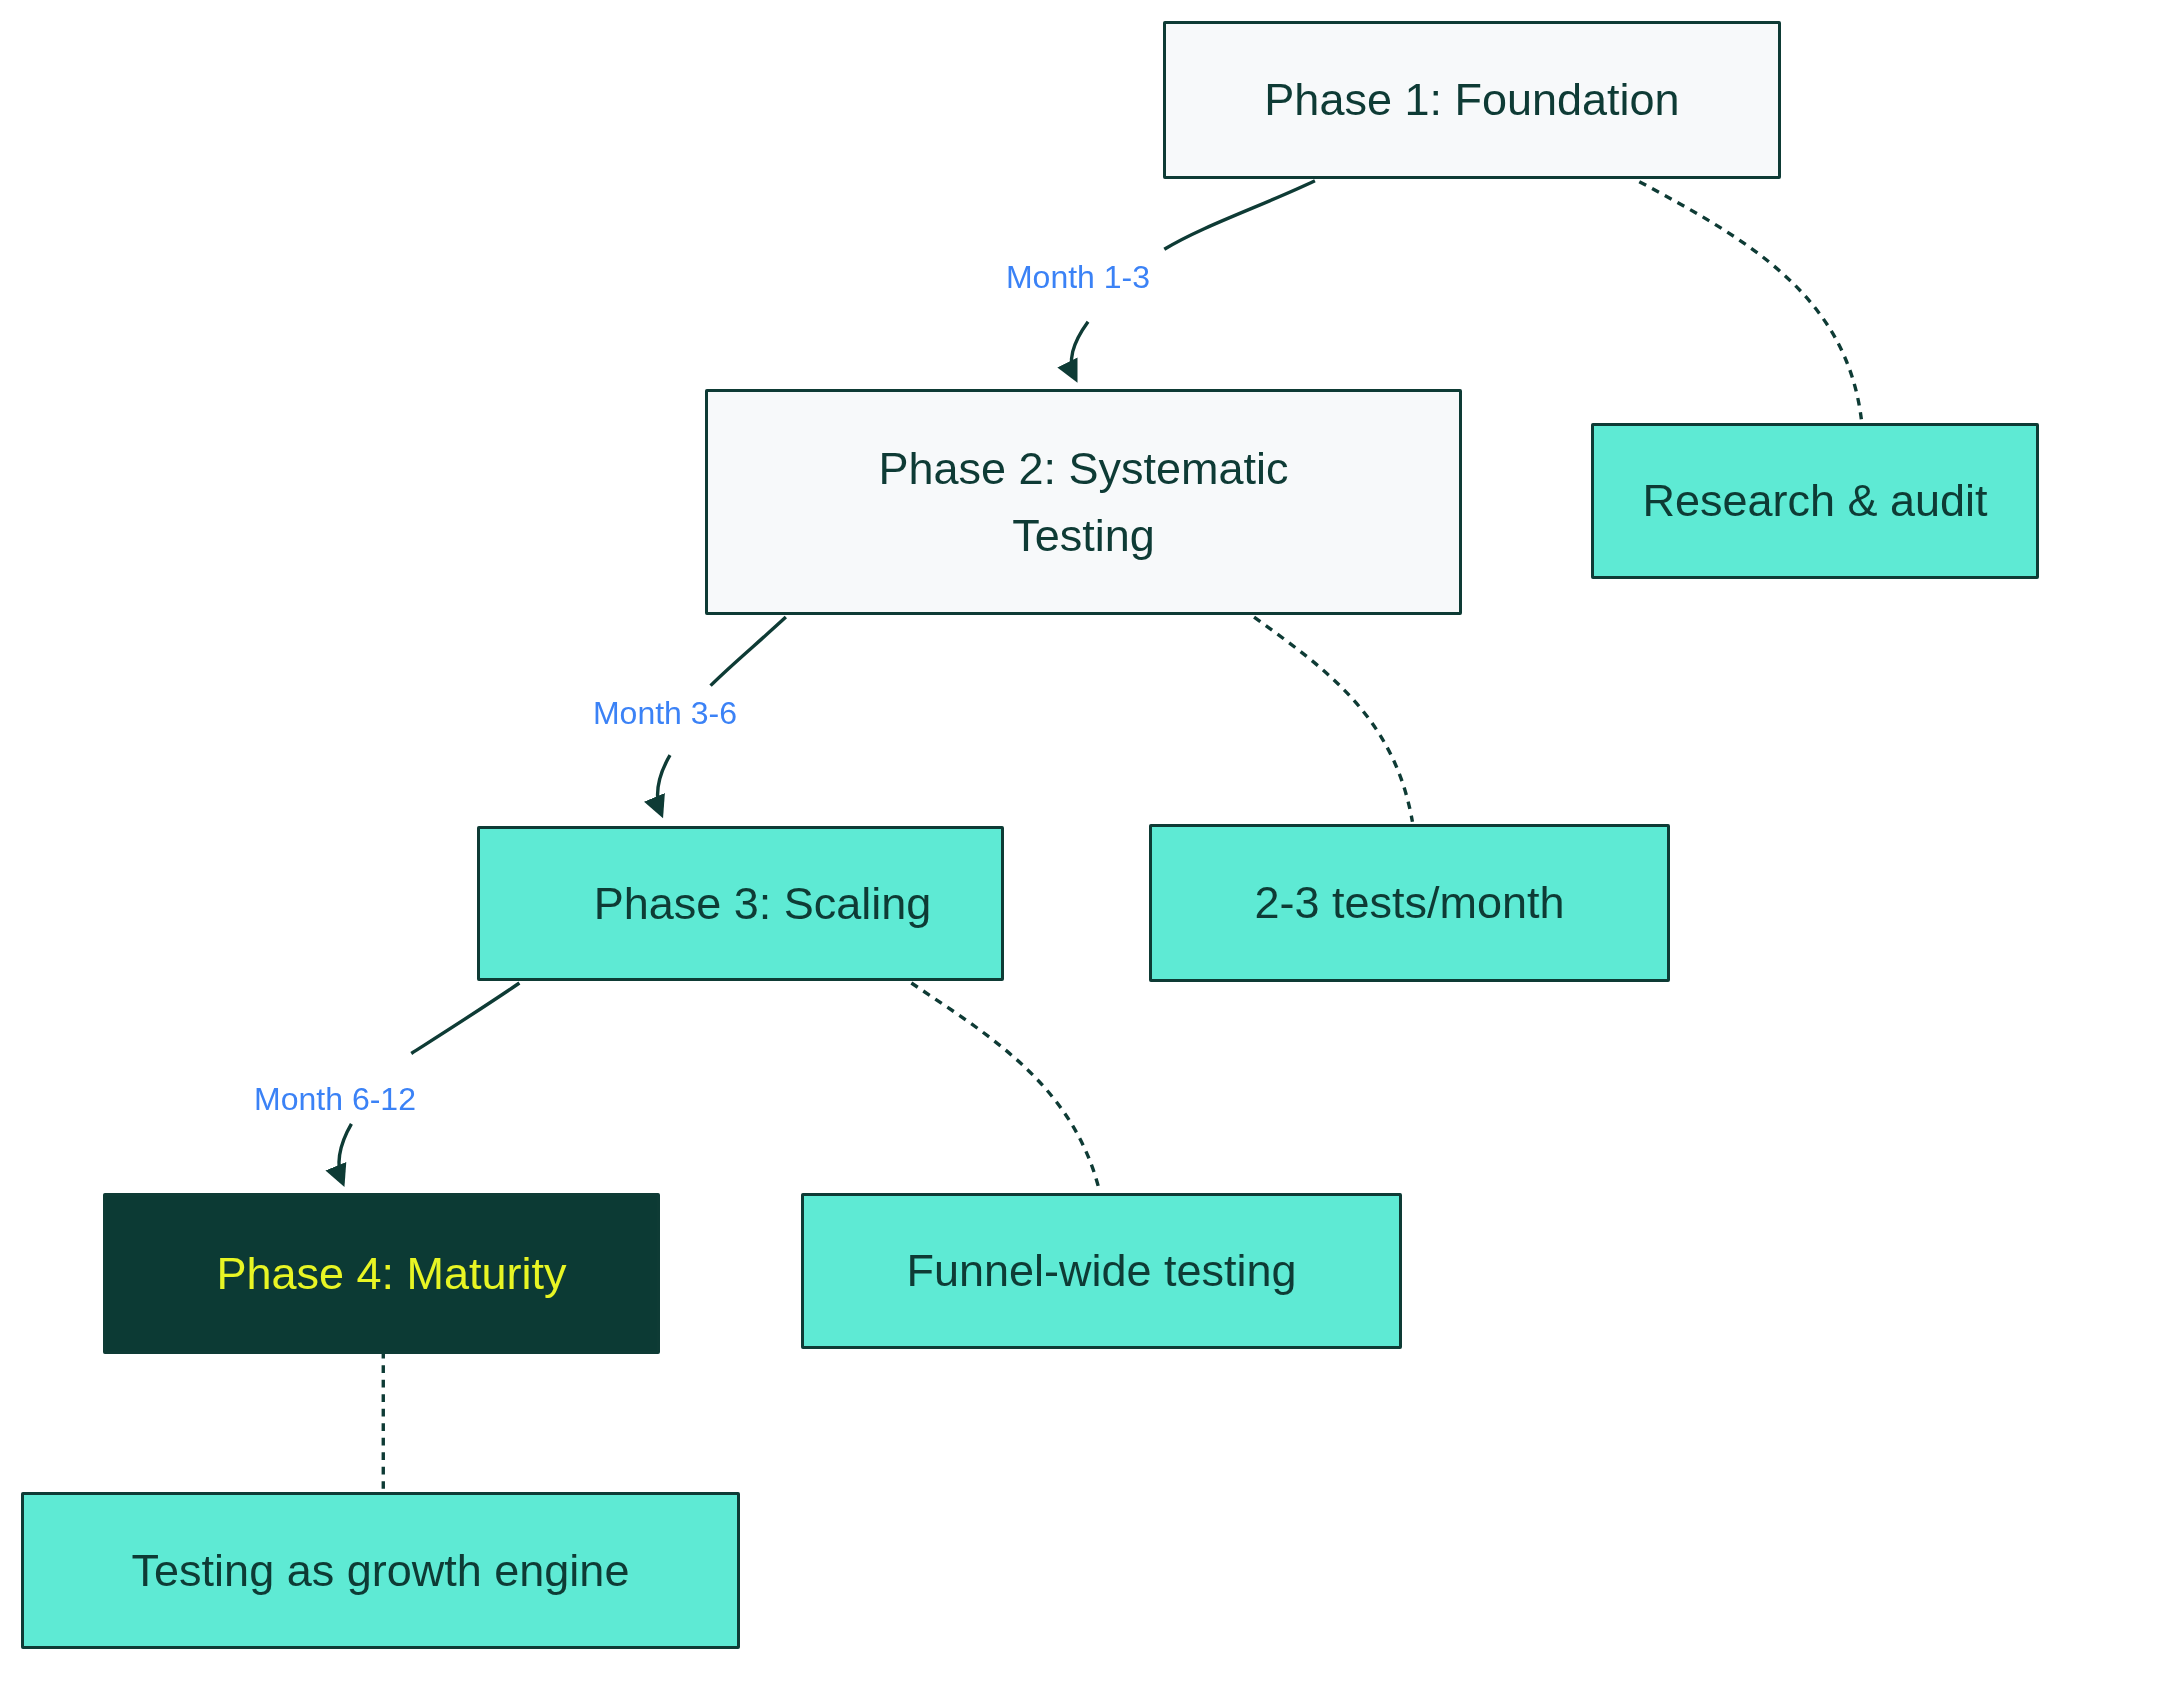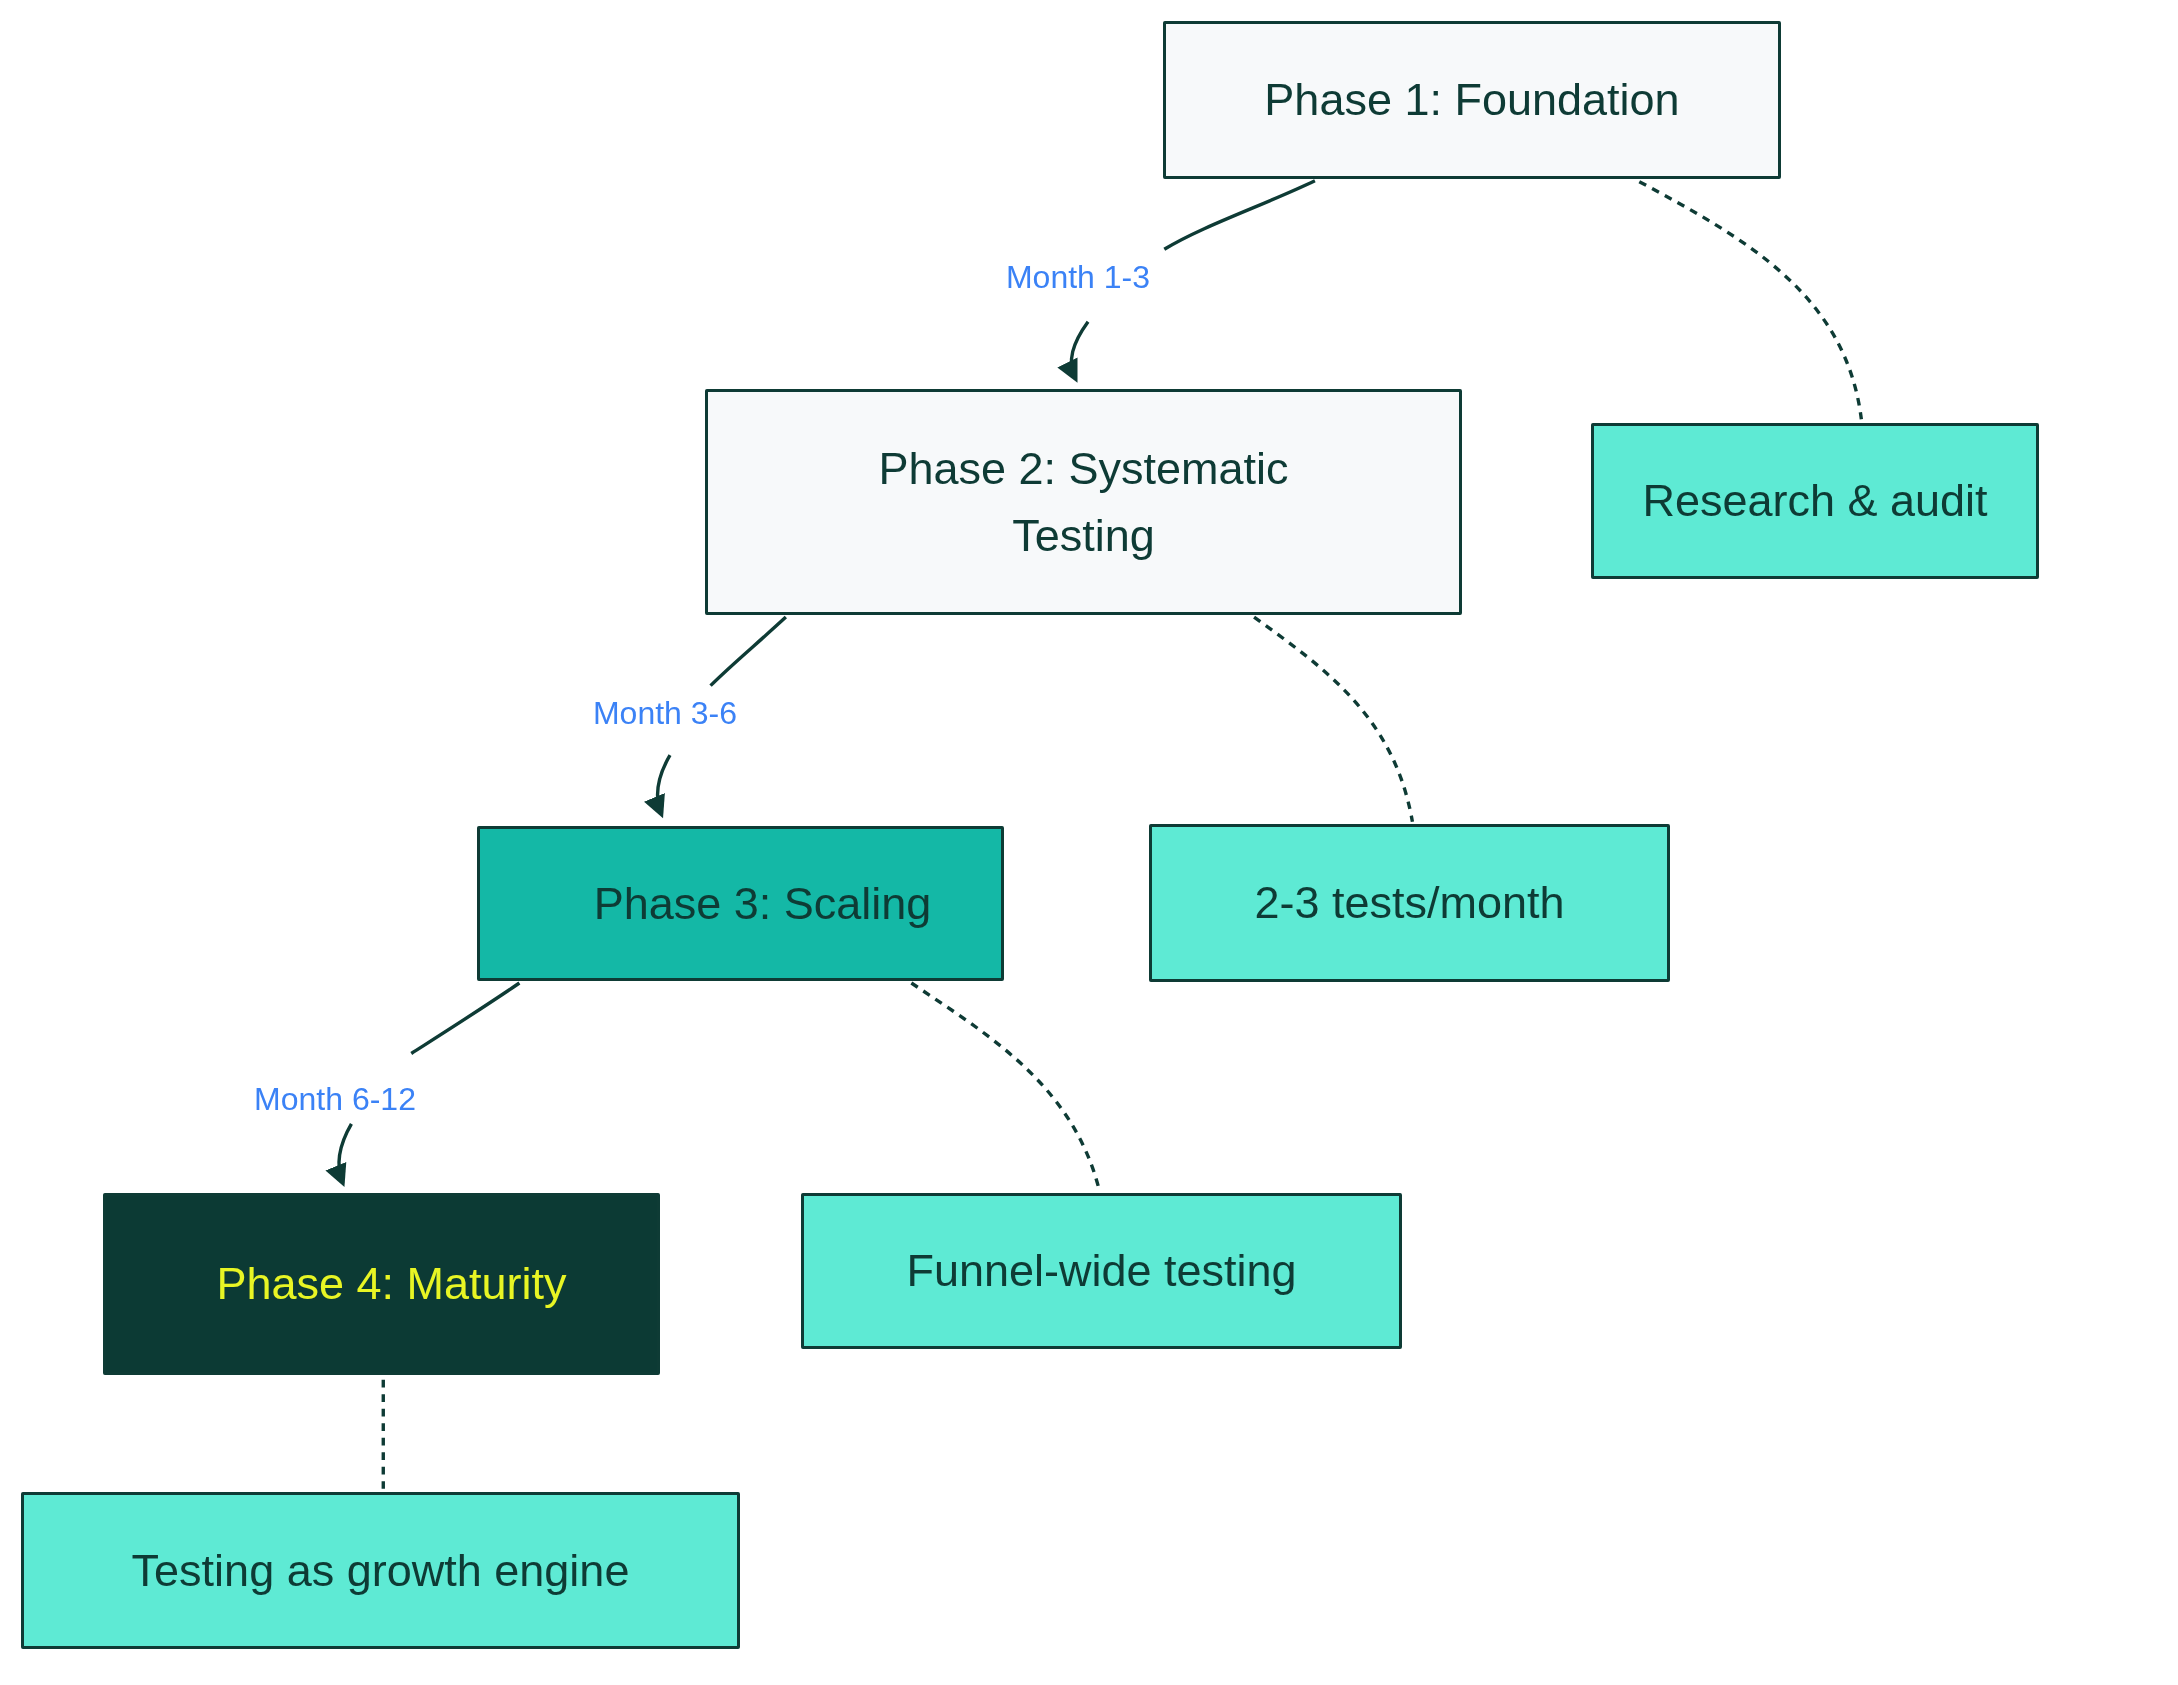--- a/index.html
+++ b/index.html
@@ -38,21 +38,21 @@
     display: flex;
     align-items: center;
     justify-content: center;
     text-align: center;
     font-size: 45px;
     font-weight: 500;
     color: #0e3b35;
     line-height: 1.5;
   }
   .node--light  { background: #f7f9fa; }
-  .node--pale   { background: #14b8a6; padding-left: 44px; }
+  .node--pale   { background: #5eead4; padding-left: 44px; }
   .node--bright { background: #5eead4; }
   .node--dark   { background: #0c3a34; color: #e8f524; }
   .node .node-label { display: inline-block; }
   .node--wrap .node-label { max-width: 541px; }
   .edge-label {
     position: absolute;
     transform: translateX(-50%);
     font-size: 32px;
     font-weight: 500;
     color: #3b82f6;
@@ -103,21 +103,21 @@
   </div>
 
   <div class="node node--pale" style="left:477px; top:826px; width:527px; height:155px;">
     <span class="node-label">Phase 3: Scaling</span>
   </div>
 
   <div class="node node--bright" style="left:1149px; top:824px; width:521px; height:158px;">
     <span class="node-label">2-3 tests/month</span>
   </div>
 
-  <div class="node node--dark" style="left:103px; top:1193px; width:557px; height:182px;padding-left:20px;">
+  <div class="node node--dark" style="left:103px; top:1193px; width:557px; height:161px;padding-left:20px;">
     <span class="node-label">Phase 4: Maturity</span>
   </div>
 
   <div class="node node--bright" style="left:801px; top:1193px; width:601px; height:156px;">
     <span class="node-label">Funnel-wide testing</span>
   </div>
 
   <div class="node node--bright" style="left:21px; top:1492px; width:719px; height:157px;">
     <span class="node-label">Testing as growth engine</span>
   </div>

